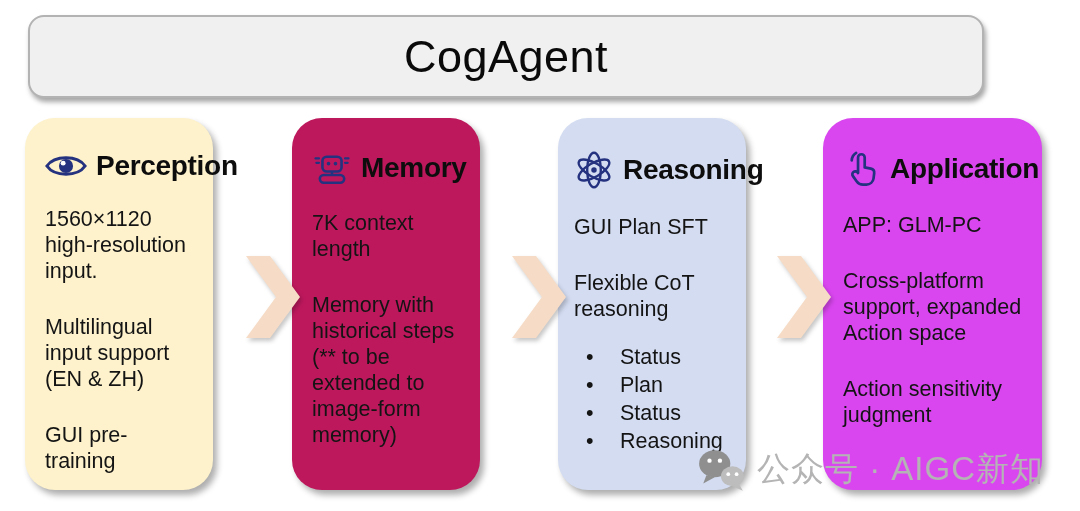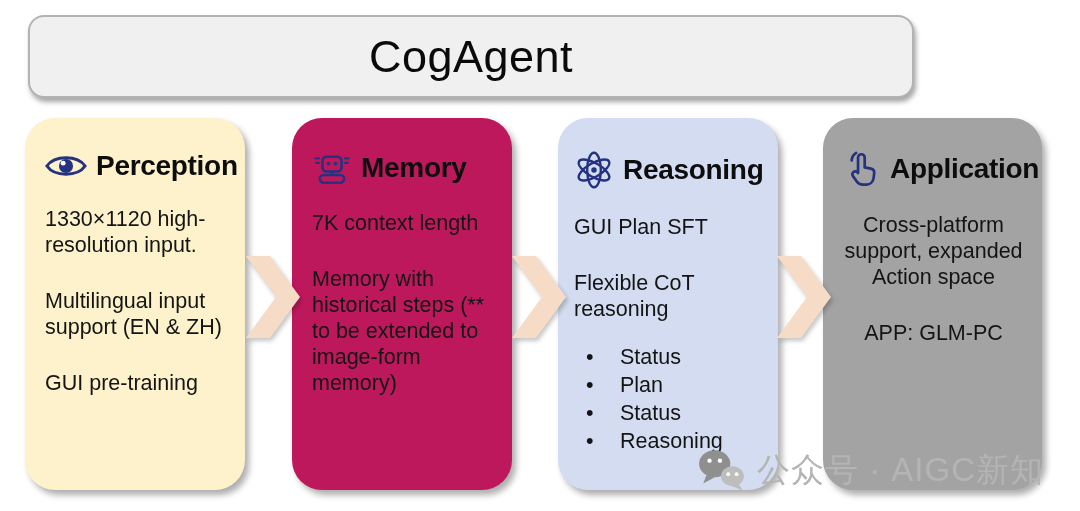--- a/index.html
+++ b/index.html
@@ -3,29 +3,29 @@
 <meta charset="utf-8">
 <style>
   html,body{margin:0;padding:0;background:#ffffff;}
   .stage{
     position:relative;width:1080px;height:511px;background:#ffffff;overflow:hidden;
     font-family:"Liberation Sans", sans-serif;color:#141414;
     --icon:#25327f; --arrow:#f6dcc6; --titlebar:#f0f0f1;
   }
   
   .titlebar{
-    position:absolute;left:28px;top:15px;width:886px;height:83px;box-sizing:border-box;
+    position:absolute;left:28px;top:15px;width:956px;height:83px;box-sizing:border-box;
     background:var(--titlebar);border:2px solid #b3b3b3;border-radius:16px;
     box-shadow:2px 4px 5px rgba(0,0,0,0.35);
     display:flex;align-items:center;justify-content:center;
   }
   .page-title{font-size:45px;font-weight:400;color:#0a0a0a;letter-spacing:0.5px;}
   
   .card{
-    position:absolute;top:118px;width:220px;height:372px;box-sizing:border-box;
+    position:absolute;top:118px;width:188px;height:372px;box-sizing:border-box;
     border-radius:30px;box-shadow:4px 5px 6px rgba(0,0,0,0.32);
     padding:32px 18px 0 20px;
   }
   .card-header{display:flex;align-items:center;gap:9px;margin-bottom:24px;}
   .card-icon{flex:0 0 auto;display:block;}
   .card-title{font-size:28px;font-weight:bold;color:#0d0d0d;letter-spacing:-0.3px;white-space:nowrap;}
   .card-body p{font-size:21.5px;line-height:1.21;margin:0 0 30px 0;}
   .card-body p.tight{margin-bottom:21px;}
   .bullets{padding-left:12px;}
   .bullet-row{display:flex;font-size:21.5px;line-height:1.31;}
@@ -34,21 +34,21 @@
   .chev{position:absolute;top:256px;width:54px;height:82px;z-index:3;
         filter:drop-shadow(2px 3px 2px rgba(0,0,0,0.22));}
   .chev polygon{fill:var(--arrow);}
   
   .icon-stroke{stroke:var(--icon);fill:none;}
   .icon-fill{fill:var(--icon);}
   .icon-white{fill:#ffffff;}
   
   .watermark{
     position:absolute;right:36px;top:447px;z-index:6;
-    display:flex;align-items:center;gap:10px;color:#b4b4b4;font-size:33px;
+    display:flex;align-items:flex-start;gap:10px;color:#b4b4b4;font-size:33px;
     letter-spacing:1px;white-space:nowrap;
   }
 </style>
 </head>
 <body>
 
 <div class="stage" style="--icon: #25327f; --arrow: #f6dcc6; --titlebar: #f0f0f1;">
 
   <div class="titlebar">
     <div class="page-title">CogAgent</div>
@@ -57,21 +57,21 @@
   <div class="card" style="left: 25px; background: rgb(253, 242, 203);">
     <div class="card-header">
       <svg class="card-icon" width="42" height="30" viewBox="0 0 44 30">
         <path class="icon-stroke" stroke-width="3.2" d="M2 15 C 10 3.5, 34 3.5, 42 15 C 34 26.5, 10 26.5, 2 15 Z" fill="#ffffff"></path>
         <circle class="icon-fill" cx="22" cy="15" r="7.4"></circle>
         <circle class="icon-white" cx="19" cy="12" r="2.6"></circle>
       </svg>
       <span class="card-title">Perception</span>
     </div>
     <div class="card-body">
-      <p>1330×1120 high-resolution input.</p>
+      <p>1560×1120 high-resolution input.</p>
       <p>Multilingual input support (EN &amp; ZH)</p>
       <p>GUI pre-training</p>
     </div>
   </div>
 
   <svg class="chev" style="left:246px;" viewBox="0 0 54 82">
     <polygon points="0,0 24,0 54,41 24,82 0,82 30,41"></polygon>
   </svg>
 
   <div class="card" style="left: 292px; background: #be185d;">
@@ -129,31 +129,32 @@
           <span>Reasoning</span>
         </div>
       </div>
     </div>
   </div>
 
   <svg class="chev" style="left:777px;" viewBox="0 0 54 82">
     <polygon points="0,0 24,0 54,41 24,82 0,82 30,41"></polygon>
   </svg>
 
-  <div class="card" style="left: 823px; width: 219px; background: #a3a3a3; text-align: center;">
+  <div class="card" style="left: 823px; width: 219px; background: #d946ef;">
     <div class="card-header">
       <svg class="card-icon" width="38" height="38" viewBox="0 0 24 24">
         <path class="icon-stroke" stroke-width="1.7" stroke-linecap="round" d="M5.5 6.5 A 6 6 0 0 1 8.3 1.8"></path>
         <path stroke-width="1.7" stroke-linejoin="round" stroke-linecap="round" fill="#ffffff" class="icon-stroke" d="M9.5 12 V4.8 a2.1 2.1 0 0 1 4.2 0 V11 l3.9 0.8 a2.7 2.7 0 0 1 2.1 2.9 l-.4 3.2 a4.6 4.6 0 0 1 -4.5 4 h-2.2 a4.8 4.8 0 0 1 -3.9 -2 l-2.4 -3.4 a1.85 1.85 0 0 1 2.9 -2.3 l.3 .35 Z"></path>
       </svg>
       <span class="card-title">Application</span>
     </div>
     <div class="card-body">
+      <p>APP: GLM-PC</p>
       <p>Cross-platform support, expanded Action space</p>
-      <p>APP: GLM-PC</p>
+      <p>Action sensitivity judgment</p>
     </div>
   </div>
 
   <div class="watermark" style="color: rgb(180, 180, 180);">
     <svg width="50" height="46" viewBox="0 0 48 44">
       <ellipse cx="17" cy="16" rx="15" ry="13" fill="#8f8f8f"></ellipse>
       <polygon points="9,27 6,35 17,29" fill="#8f8f8f"></polygon>
       <circle cx="12" cy="13" r="2.1" fill="#ffffff"></circle>
       <circle cx="22" cy="13" r="2.1" fill="#ffffff"></circle>
       <ellipse cx="34" cy="28" rx="11" ry="9.5" fill="#bdbdbd"></ellipse>

